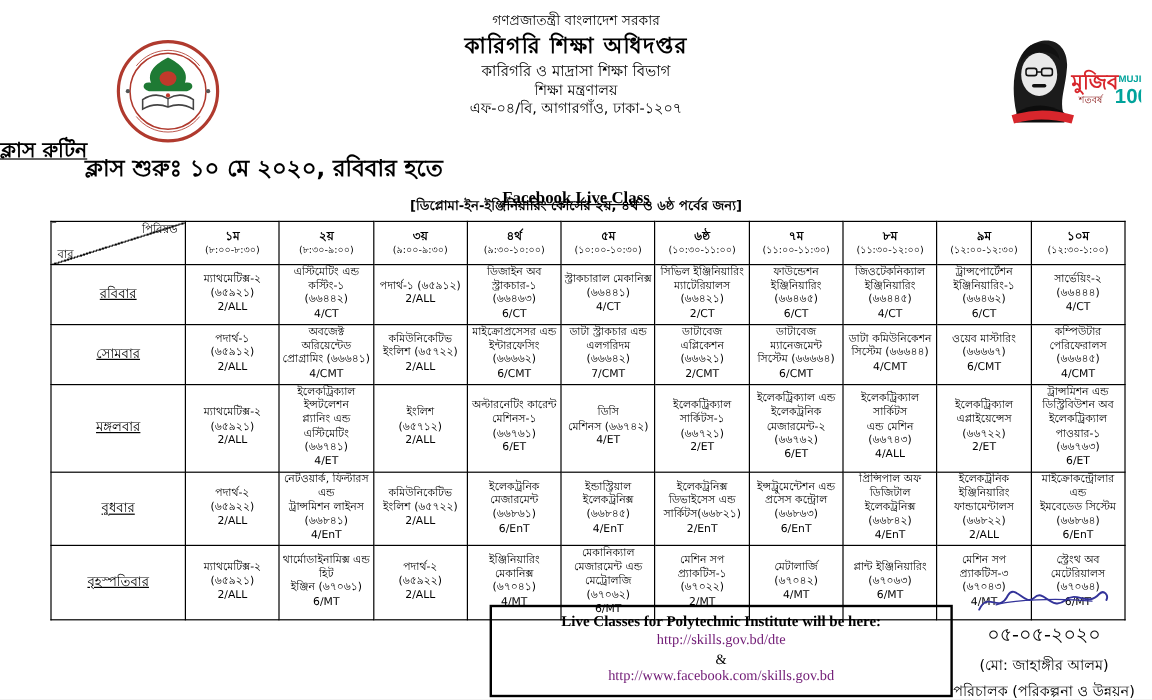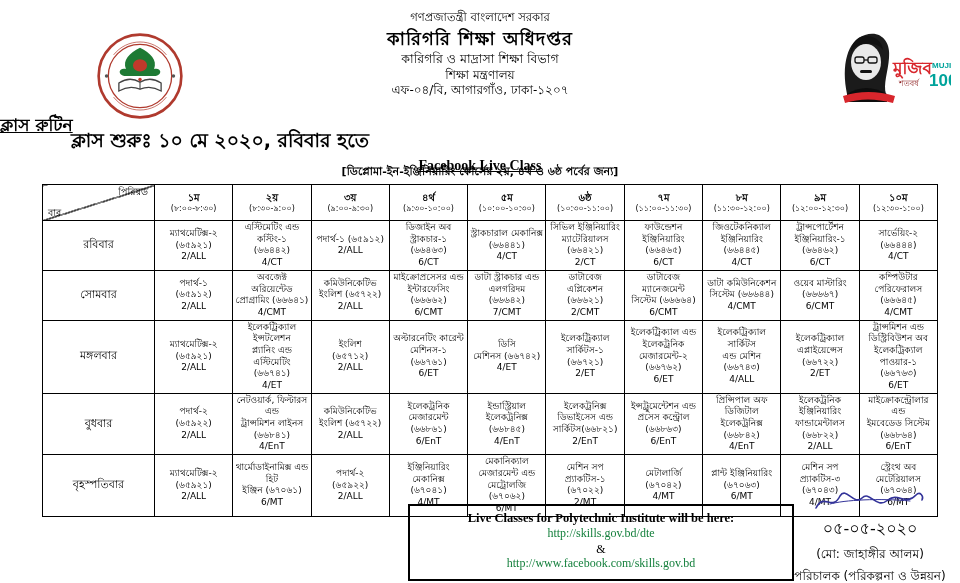--- a/index.html
+++ b/index.html
@@ -29,34 +29,34 @@
   table{border-collapse:collapse;table-layout:fixed;width:896px;}
   th,td{border:1px solid #000;text-align:center;vertical-align:middle;
         padding:1px 2px;font-size:9px;line-height:1.3;white-space:pre-line;
         overflow:hidden;}
   thead tr{height:31px;}
   tbody tr:nth-child(1){height:46px;}
   tbody tr:nth-child(2){height:47px;}
   tbody tr:nth-child(3){height:52px;}
   tbody tr:nth-child(4){height:57px;}
   tbody tr:nth-child(5){height:55px;}
-  td.day{font-size:11px;}
+  td.day{font-size:11px;text-decoration:underline;}
   th .pname{font-size:10px;}
   th .ptime{font-size:8px;font-weight:normal;}
   th.corner{position:relative;padding:0;
     background:linear-gradient(to bottom right,transparent calc(50% - 0.6px),#000 calc(50% - 0.6px),#000 calc(50% + 0.6px),transparent calc(50% + 0.6px));}
   th.corner .corner-top{position:absolute;top:1px;right:6px;font-size:9.5px;font-weight:normal;}
   th.corner .corner-bottom{position:absolute;bottom:1px;left:5px;font-size:9.5px;font-weight:normal;}
   
   .legend{position:absolute;left:46px;top:480px;font-family:"Liberation Serif",serif;
           font-size:12px;line-height:1.35;}
   .live-box{position:absolute;left:408px;top:504px;width:366px;border:2px solid #000;
             padding:5px 8px 7px;text-align:center;font-family:"Liberation Serif",serif;}
   .live-box .lb-title{font-size:12.5px;font-weight:bold;}
-  .live-box .lb-link{font-size:12px;color:#15803d;display:block;line-height:1.3;text-decoration:none;}
+  .live-box .lb-link{font-size:12px;color:#701a75;display:block;line-height:1.3;text-decoration:none;}
   .live-box .lb-amp{font-size:12px;line-height:1.2;}
   .sig-block{position:absolute;left:782px;top:486px;width:176px;text-align:center;}
   .sig-svg{display:block;margin:0 auto;}
   .sig-date{font-size:16px;margin-top:0;}
   .sig-name{font-size:12px;margin-top:2px;}
   .sig-desig{font-size:12px;margin-top:2px;}
 </style>
 </head>
 <body>
 

